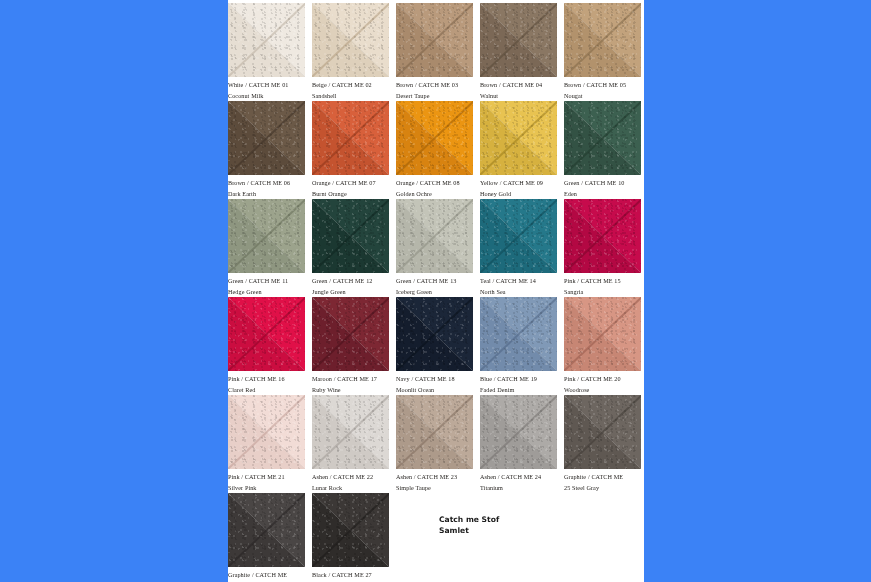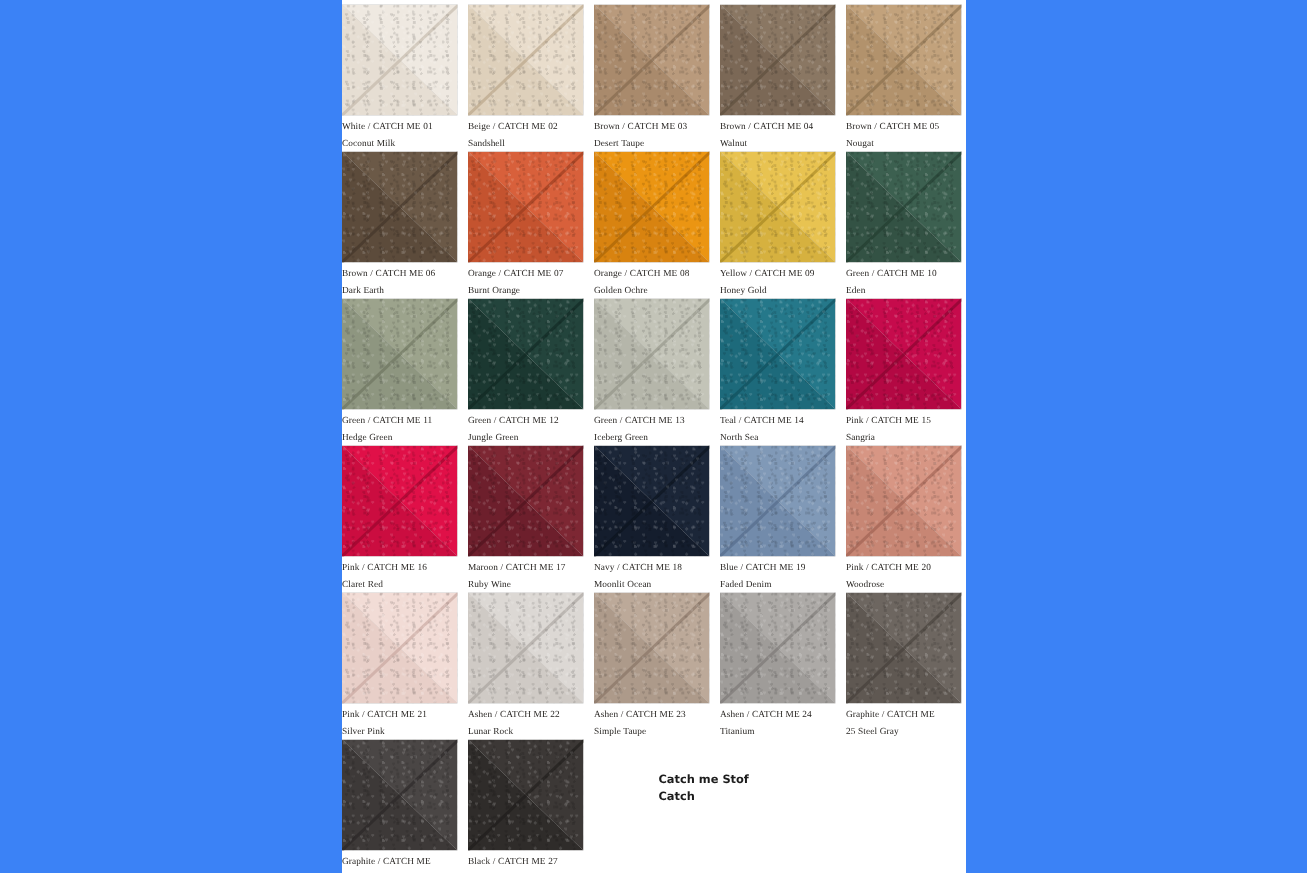--- a/index.html
+++ b/index.html
@@ -466,17 +466,17 @@
             <span class="l1">Black / CATCH ME 27</span>
             <span class="l2">Black Ink</span>
           </div>
         </div>
       </div>
 
     </div>
 
     <div id="center-note">
       <span class="n1">Catch me Stof</span>
-      <span class="n2">Catch</span>
+      <span class="n2">Samlet</span>
     </div>
 
   </div>
 </div>
 
 </body></html>

